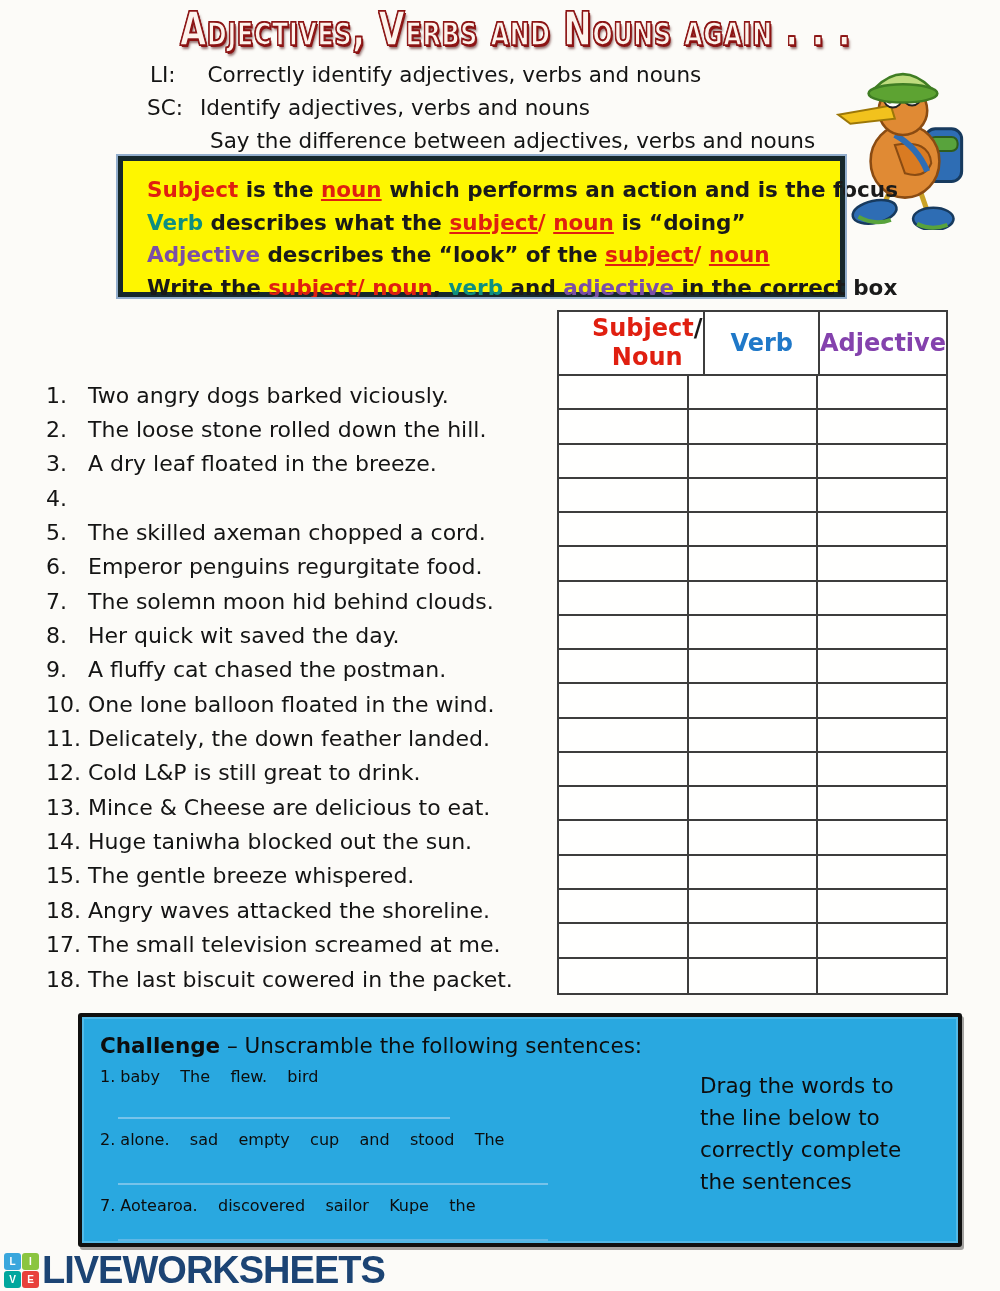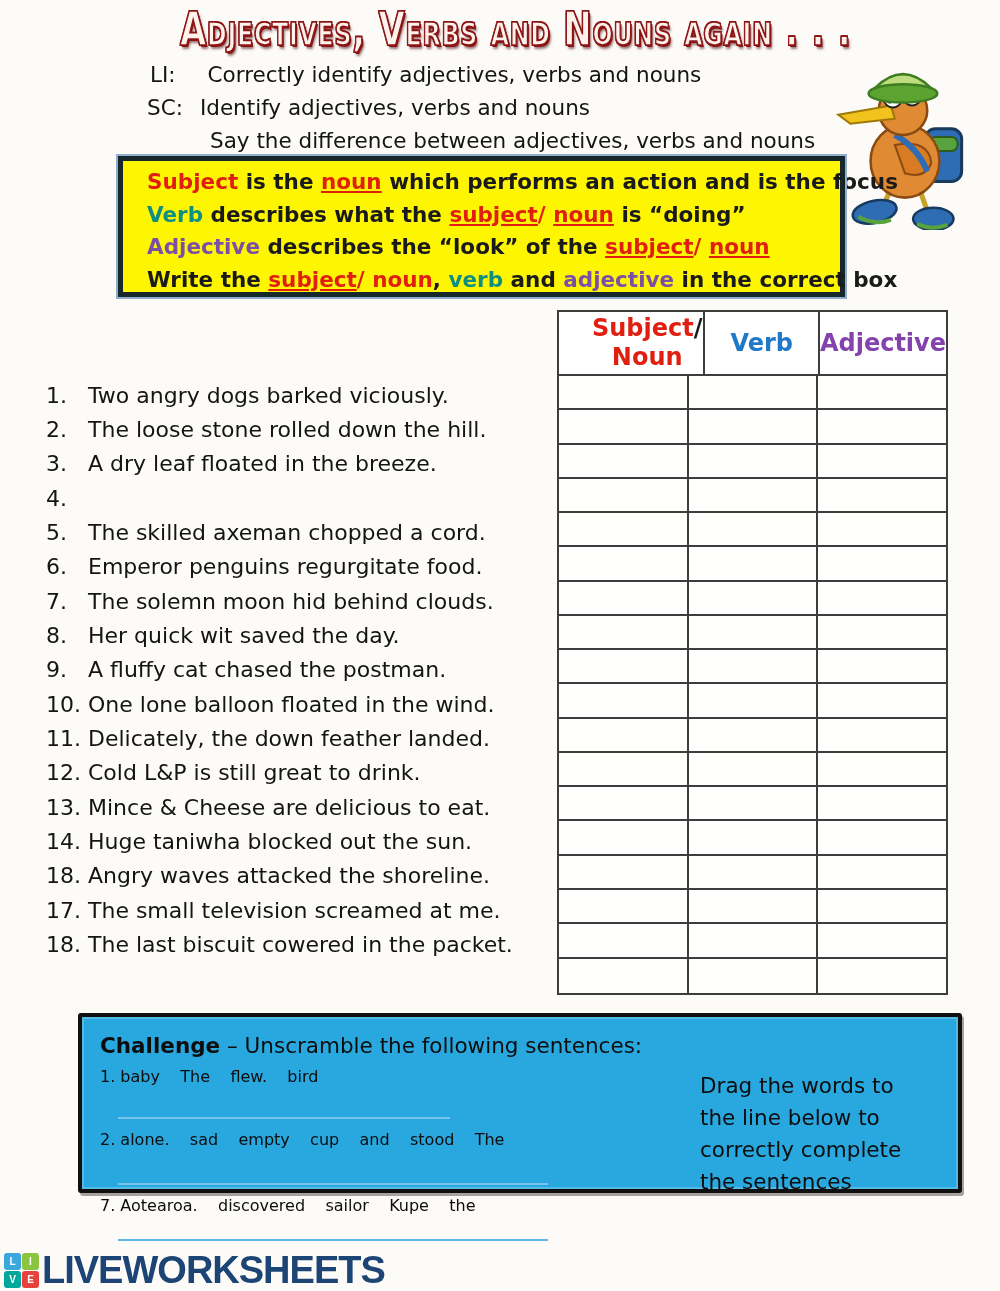--- a/index.html
+++ b/index.html
@@ -32,21 +32,21 @@
   #sc-line .obj-text { margin-left:17px; }
   #say-line { top:128px; left:210px; }
 
   
   .mascot { position:absolute; top:58px; right:22px; width:142px; height:172px; }
 
   
   .def-box {
     position:absolute; left:118px; top:156px; width:727px; height:141px;
     background:#fef600; border:5px solid #16282c; outline:2px solid #93aecd;
-    padding:5px 16px 0 24px;
+    padding:13px 16px 0 24px;
   }
   .def-line { font-size:21.5px; line-height:32.5px; font-weight:600; color:#1a1a1a; white-space:nowrap; }
 
   
   .atable {
     position:absolute; left:557px; top:310px; width:391px;
     border:2px solid #3d3d3d; background:#fff;
   }
   .t-head { display:flex; height:64px; border-bottom:2px solid #3d3d3d;padding-left:32px; }
   .t-hcell {
@@ -60,21 +60,21 @@
   .t-cell:last-child { border-right:none; }
 
   
   .sentences { position:absolute; left:46px; top:378px; width:505px; }
   .sentence { display:flex; height:34.35px; align-items:center; font-size:22px; color:#141414; white-space:nowrap; }
   .s-num { width:42px; flex:0 0 42px; }
   .s-text { flex:1; }
 
   
   .challenge {
-    position:absolute; left:78px; top:1013px; width:884px; height:180px;
+    position:absolute; left:78px; top:1013px; width:884px; height:234px;
     background:#29a8e0; border:4px solid #101010; border-radius:3px;
     box-shadow: inset 0 0 0 2px rgba(210,240,255,.25), 2px 3px 0 rgba(0,0,0,.35);
   }
   .ch-heading { position:absolute; left:18px; top:16px; font-size:21.5px; color:#0d0d0d; white-space:pre; }
   .ch-item { position:absolute; left:18px; font-size:16px; color:#0d0d0d; white-space:pre; }
   #ch-item-1 { top:50px; }
   #ch-item-2 { top:113px; }
   #ch-item-3 { top:179px; }
   .ch-line { position:absolute; border-top:2px solid #77c3ea; height:0; }
   #ch-line-1 { left:36px; top:100px; width:332px; }
@@ -293,20 +293,24 @@
       </div>
       <div class="sentence">
         <span class="s-num">13.</span>
         <span class="s-text">Mince &amp; Cheese are delicious to eat.</span>
       </div>
       <div class="sentence">
         <span class="s-num">14.</span>
         <span class="s-text">Huge taniwha blocked out the sun.</span>
       </div>
       <div class="sentence">
+        <span class="s-num">15.</span>
+        <span class="s-text">The gentle breeze whispered.</span>
+      </div>
+      <div class="sentence">
         <span class="s-num">18.</span>
         <span class="s-text">Angry waves attacked the shoreline.</span>
       </div>
       <div class="sentence">
         <span class="s-num">17.</span>
         <span class="s-text">The small television screamed at me.</span>
       </div>
       <div class="sentence">
         <span class="s-num">18.</span>
         <span class="s-text">The last biscuit cowered in the packet.</span>

